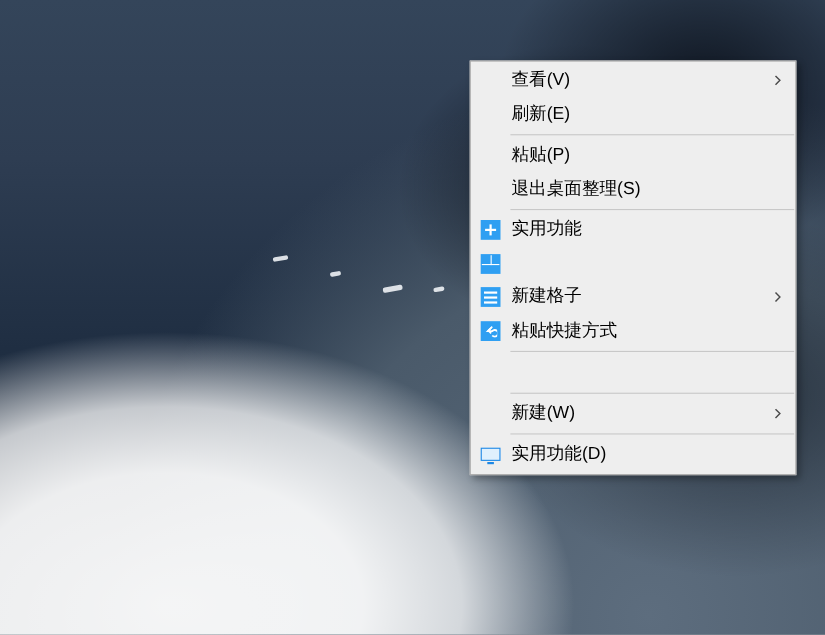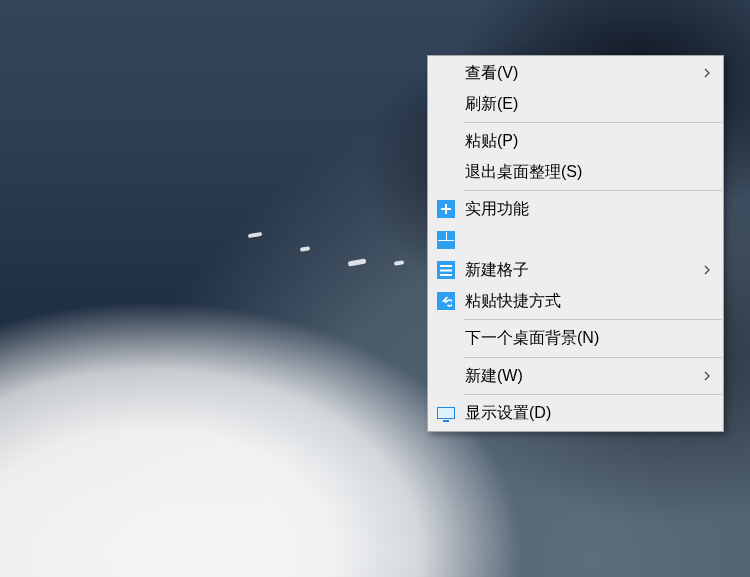--- a/index.html
+++ b/index.html
@@ -158,21 +158,20 @@
         </span>
       </span>
       <span class="menu-label">粘贴快捷方式</span>
       <span class="menu-arrow"></span>
     </div>
 
     <div class="separator"></div>
 
     <div class="menu-item">
       <span class="menu-icon"></span>
-      <span class="menu-label">下一个桌面背景(N)</span>
       <span class="menu-arrow"></span>
     </div>
 
     <div class="separator"></div>
 
     <div class="menu-item">
       <span class="menu-icon"></span>
       <span class="menu-label">新建(W)</span>
       <span class="menu-arrow">
         <svg width="8" height="10" viewBox="0 0 8 10">
@@ -180,19 +179,19 @@
           </svg>
       </span>
     </div>
 
     <div class="separator"></div>
 
     <div class="menu-item">
       <span class="menu-icon">
           <span class="ico-display"></span>
         </span>
-      <span class="menu-label">显示设置(D)</span>
+      <span class="menu-label">实用功能(D)</span>
       <span class="menu-arrow"></span>
     </div>
 
 
   </div>
 </div>
 
 </body></html>

